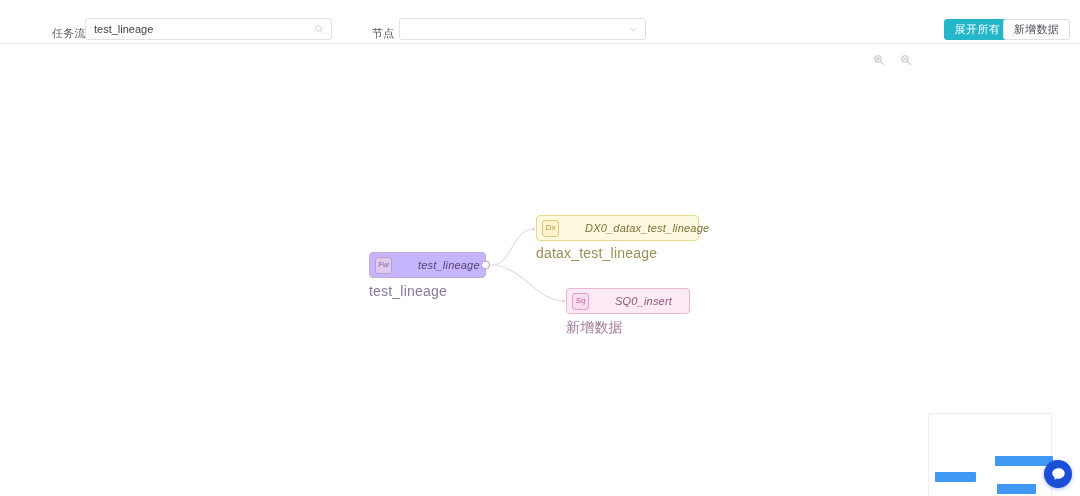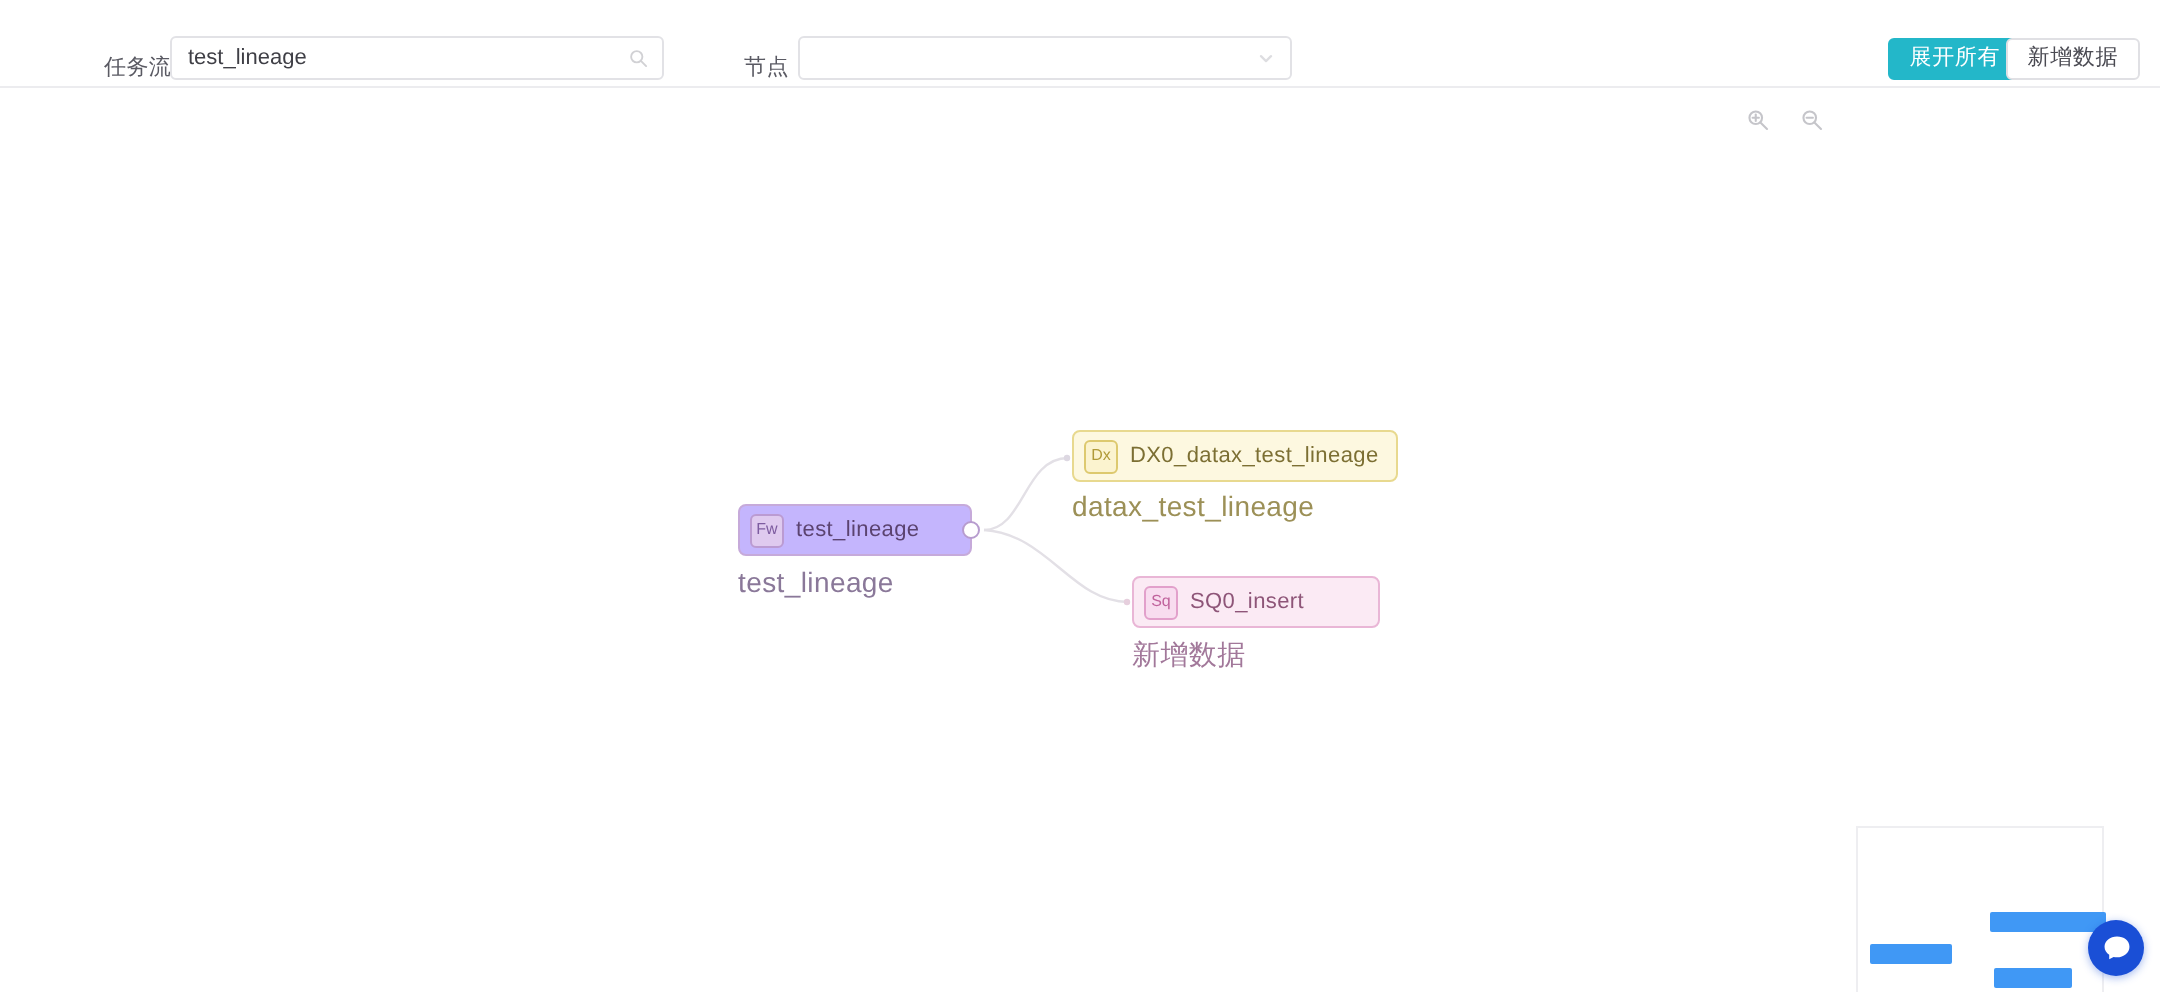--- a/index.html
+++ b/index.html
@@ -197,38 +197,39 @@
 
   .node {
     position: absolute;
     height: 26px;
     border-radius: 4px;
     display: flex;
     align-items: center;
     padding-left: 5px;
     cursor: pointer;
     box-sizing: border-box;
+    font-style: italic;
   }
 
   .node-badge {
     width: 17px;
     height: 17px;
     border-radius: 3px;
     display: flex;
     align-items: center;
     justify-content: center;
     font-size: 8px;
     line-height: 1;
     flex: 0 0 auto;
     font-family: "Liberation Sans", sans-serif;
   }
 
   .node-title {
     font-size: 11px;
-    margin-left: 6px;
+    margin-left: 26px;
     white-space: nowrap;
     letter-spacing: 0.2px;
   }
 
   .node-caption {
     position: absolute;
     font-size: 14px;
     white-space: nowrap;
     letter-spacing: 0.2px;
   }

